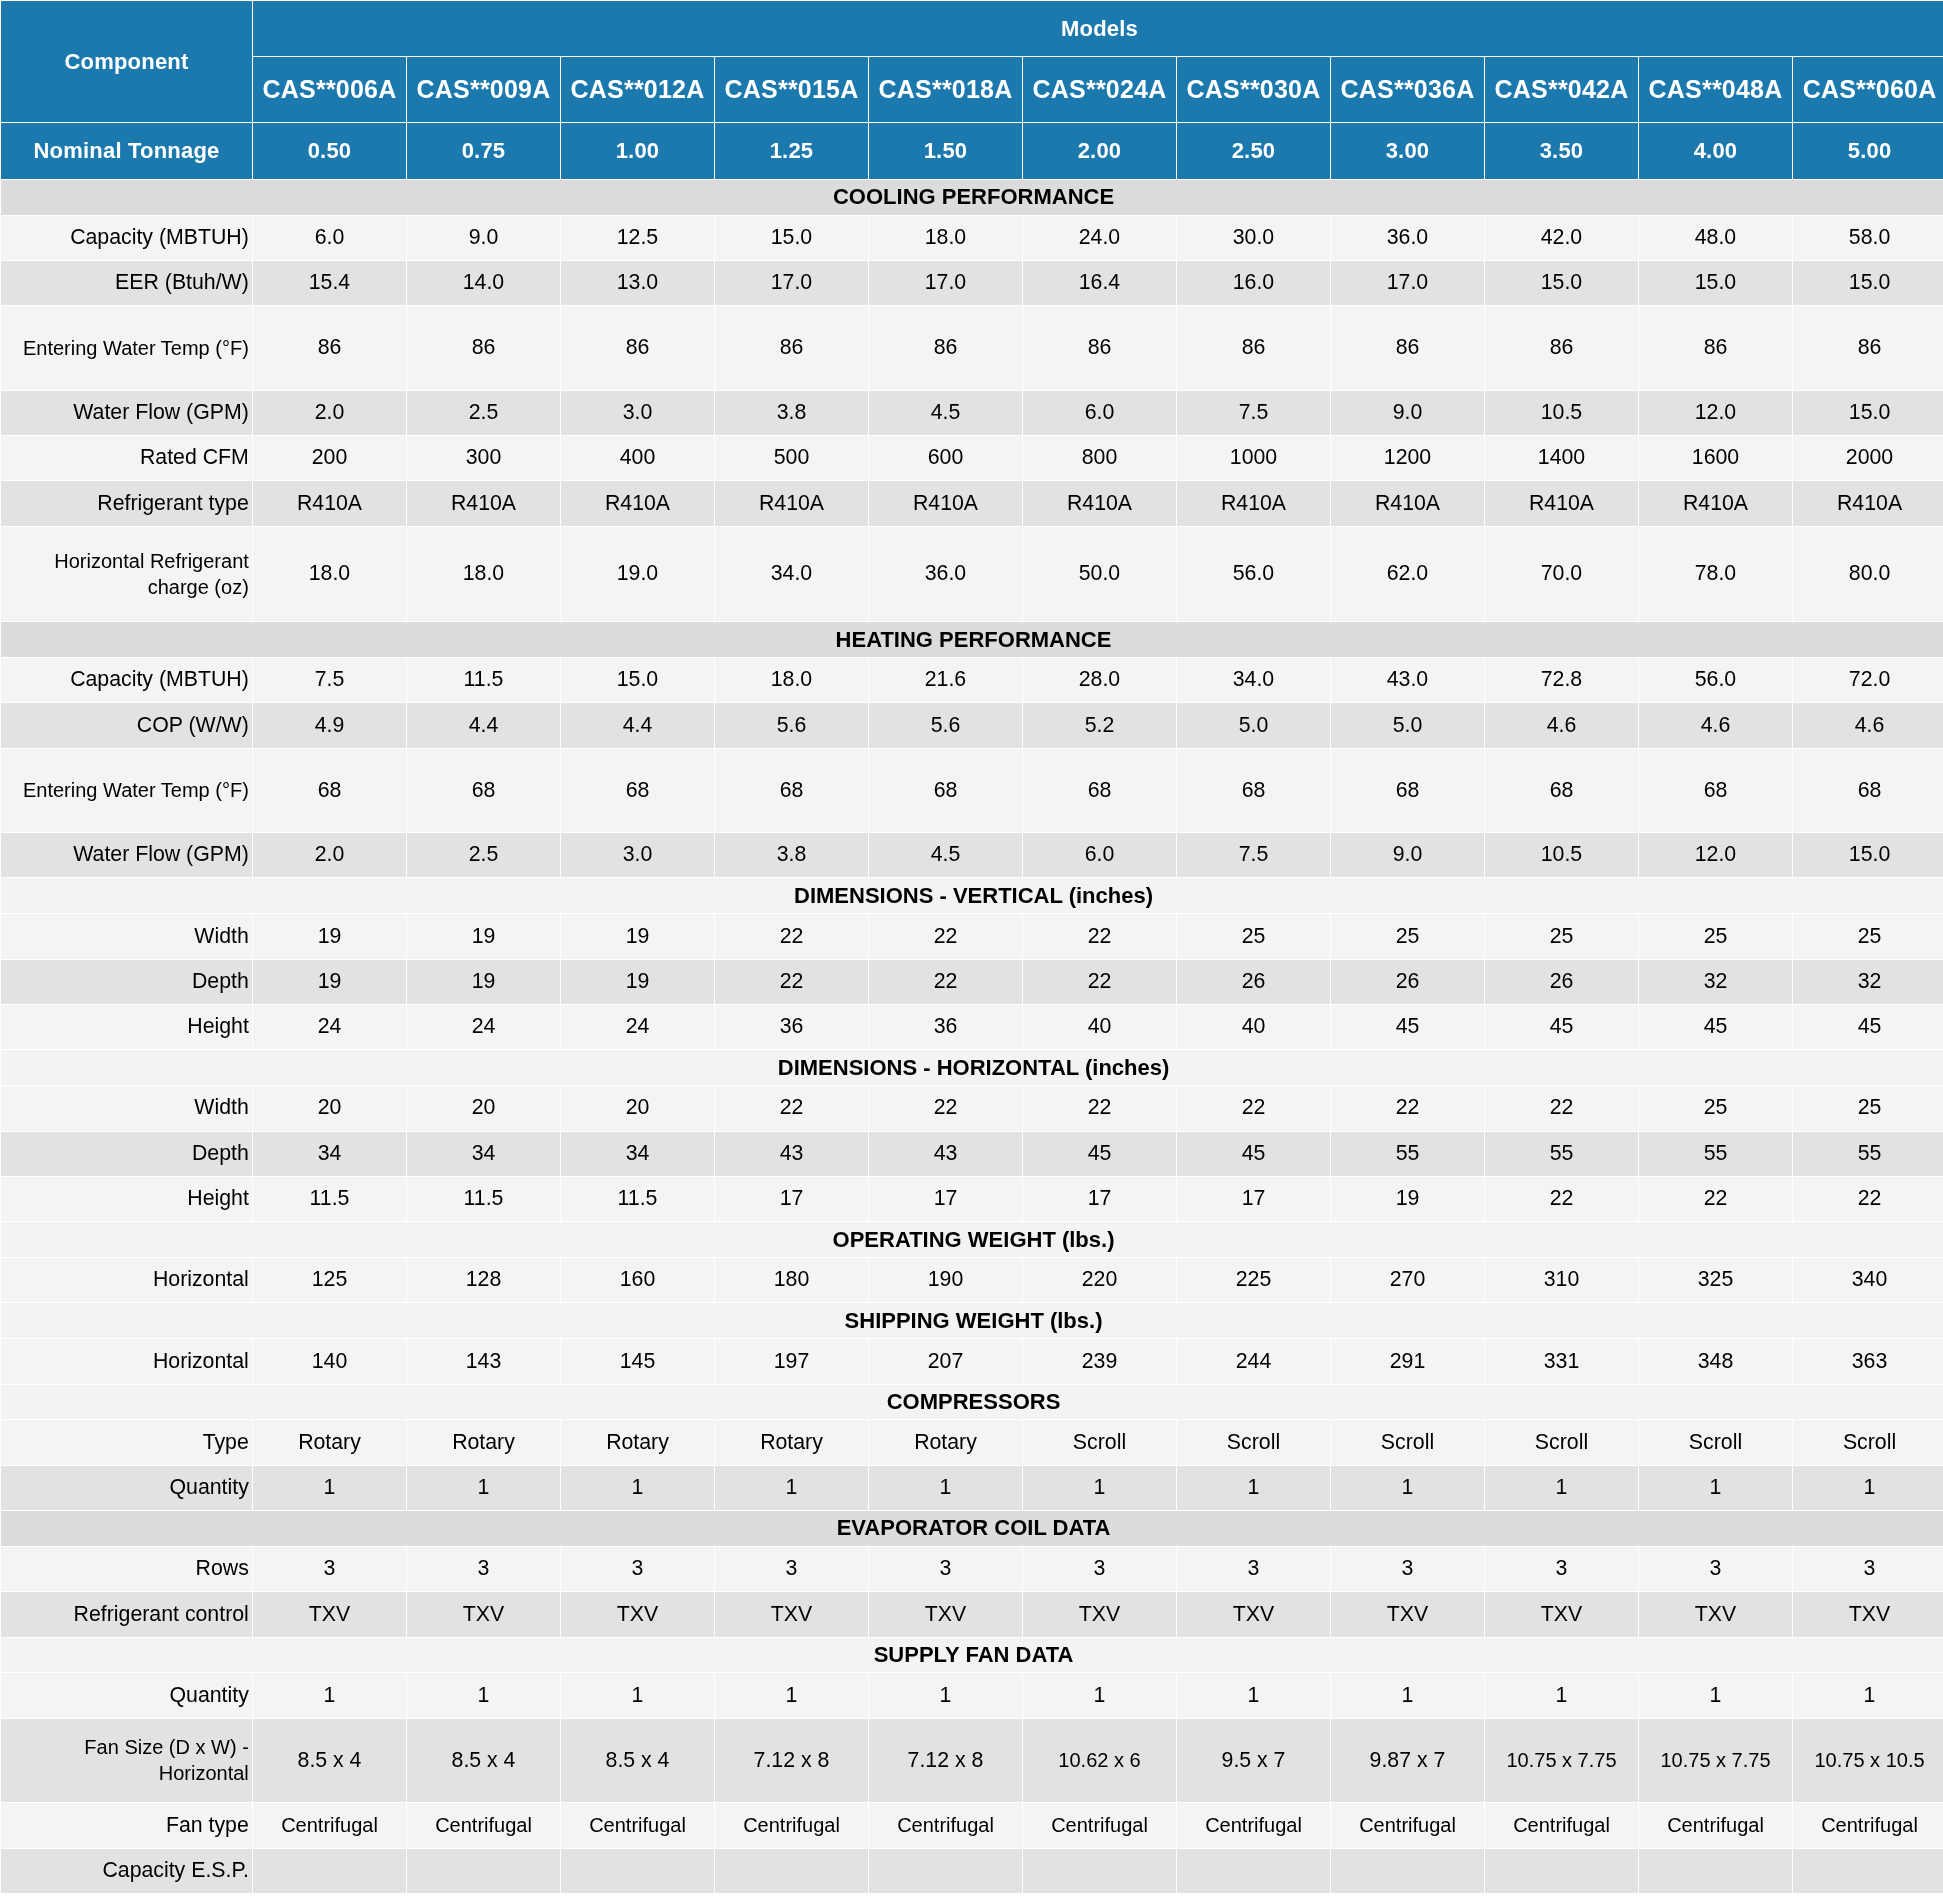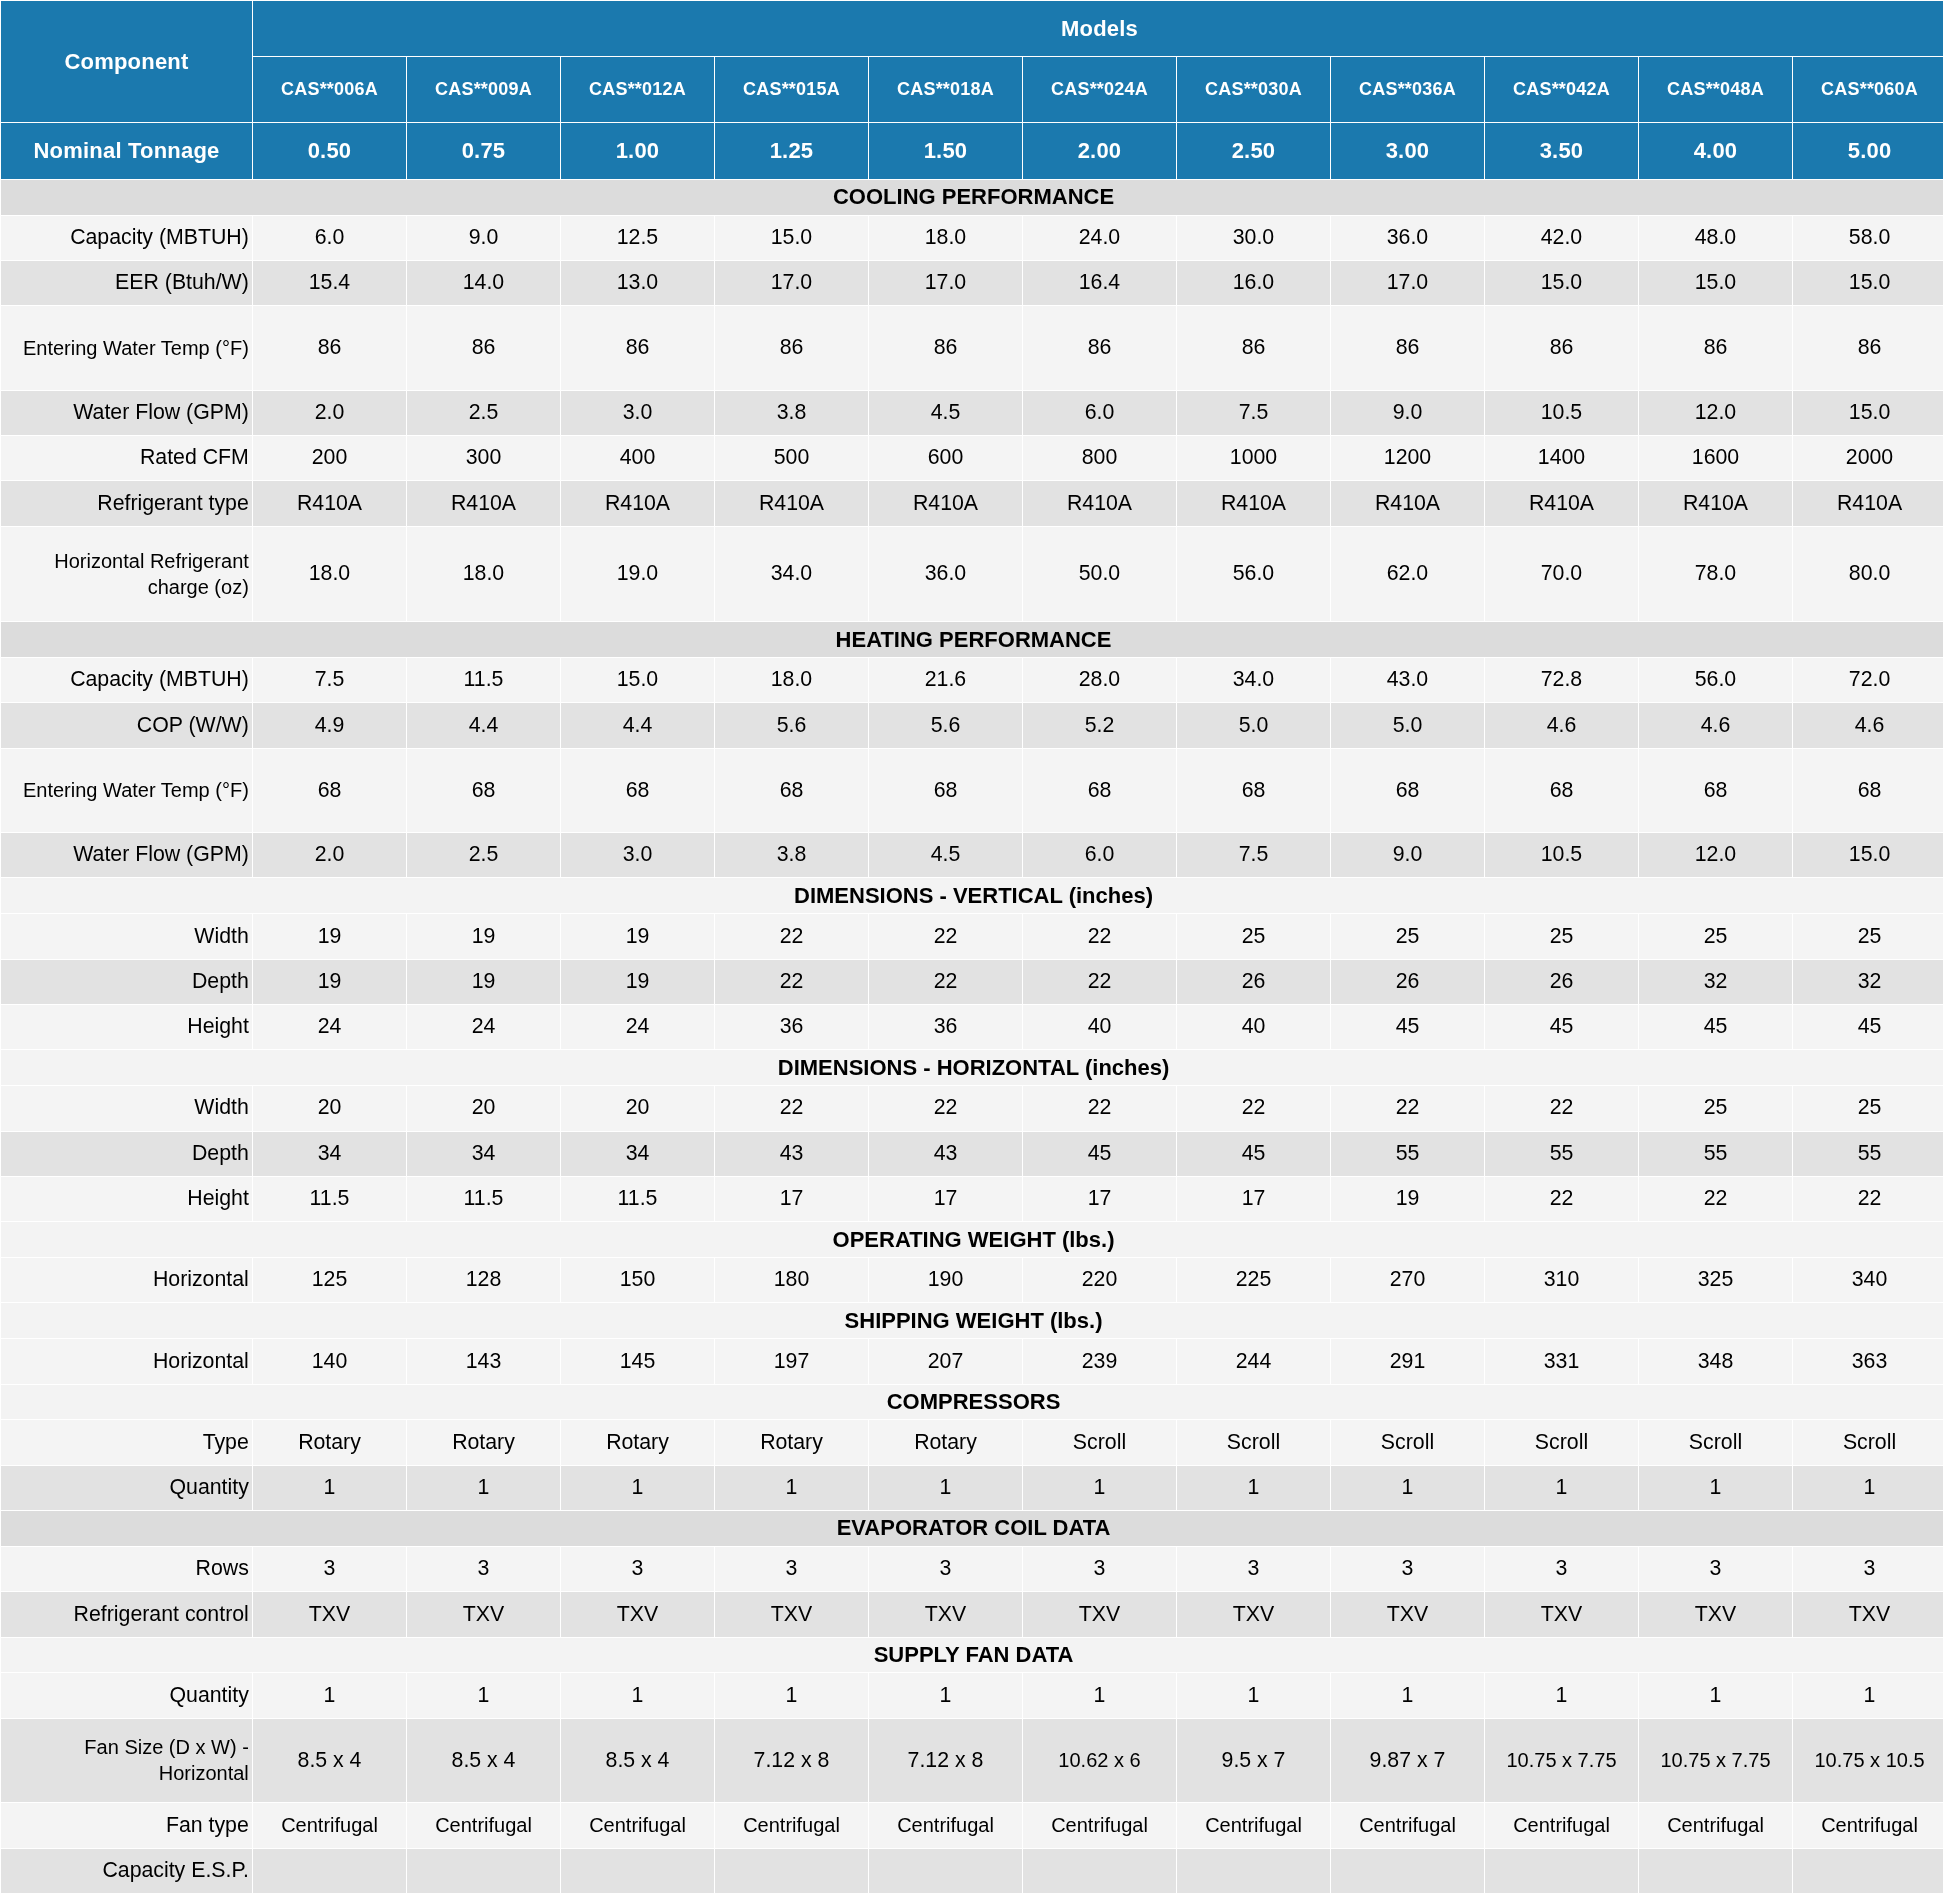--- a/index.html
+++ b/index.html
@@ -41,21 +41,21 @@
     padding: 3.2px 4.7px;
   }
   .hdr-component {
     font-size: 22px;
   }
   .hdr-models {
     font-size: 22px;
     text-align: center;
   }
   .hdr-model-name {
-    font-size: 18px;
+    font-size: 25px;
     padding: 8px 1.6px;
   }
   .hdr-tonnage-label {
     font-size: 22px;
     text-align: center;
     margin-left: 36px;
   }
   .hdr-tonnage-val {
     font-size: 22px;
   }
@@ -401,21 +401,21 @@
         <td class="cell">22</td>
         <td class="cell">22</td>
       </tr>
       <tr>
         <td class="section-band light" colspan="12">OPERATING WEIGHT (lbs.)</td>
       </tr>
       <tr class="shade-a std">
         <td class="rowlabel">Horizontal</td>
         <td class="cell">125</td>
         <td class="cell">128</td>
-        <td class="cell">150</td>
+        <td class="cell">160</td>
         <td class="cell">180</td>
         <td class="cell">190</td>
         <td class="cell">220</td>
         <td class="cell">225</td>
         <td class="cell">270</td>
         <td class="cell">310</td>
         <td class="cell">325</td>
         <td class="cell">340</td>
       </tr>
       <tr>

